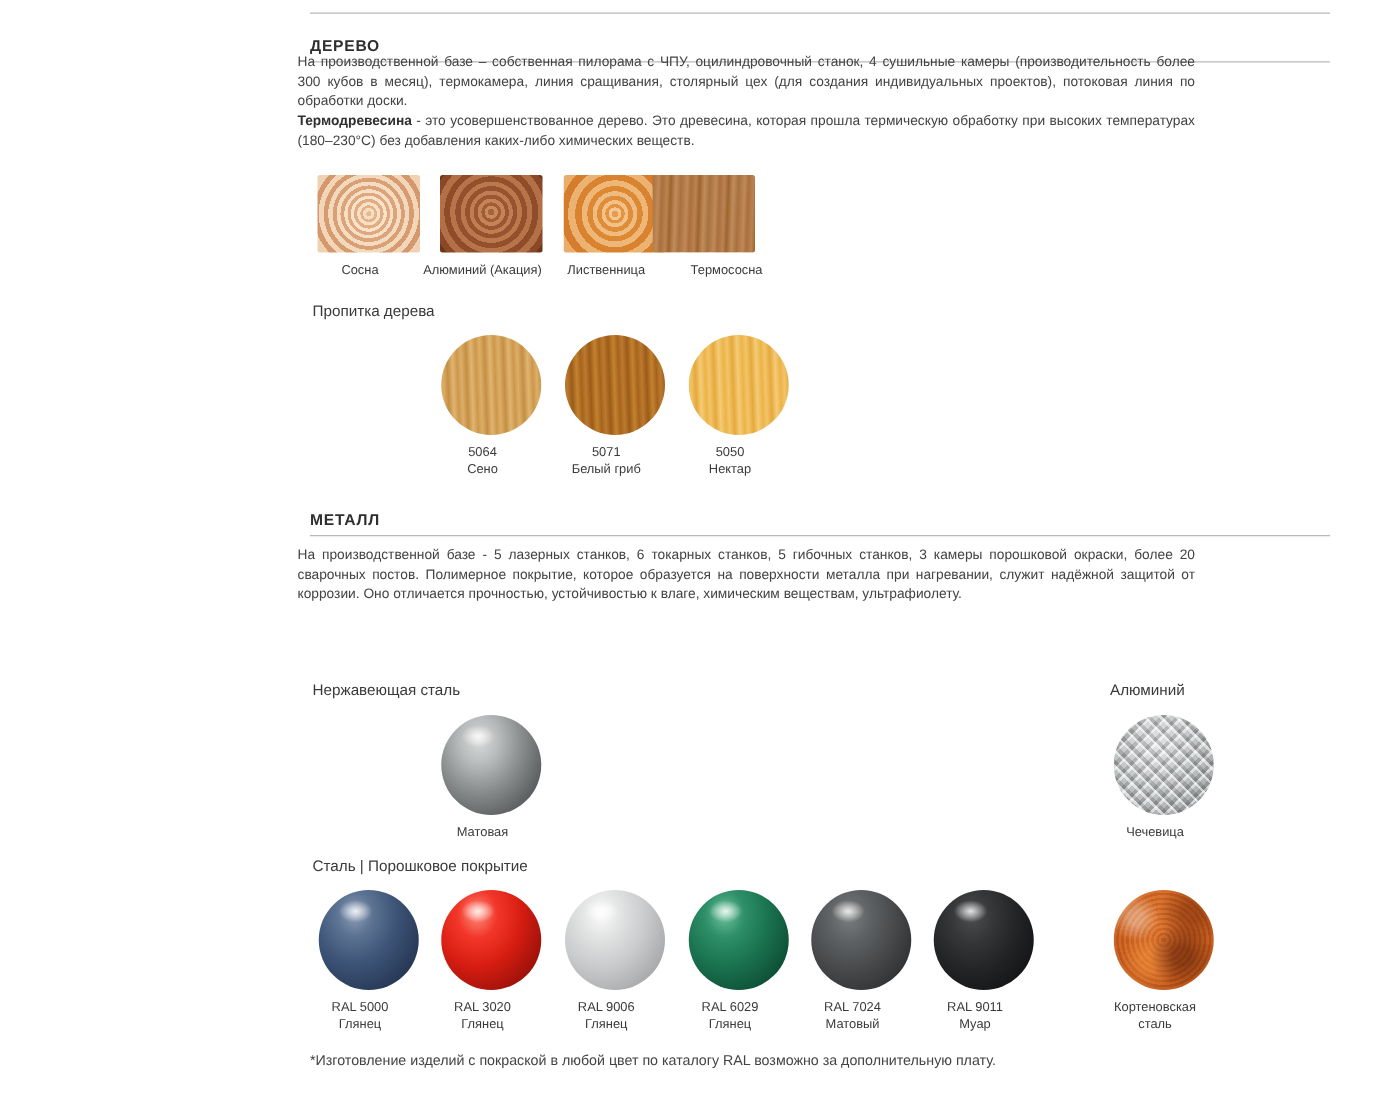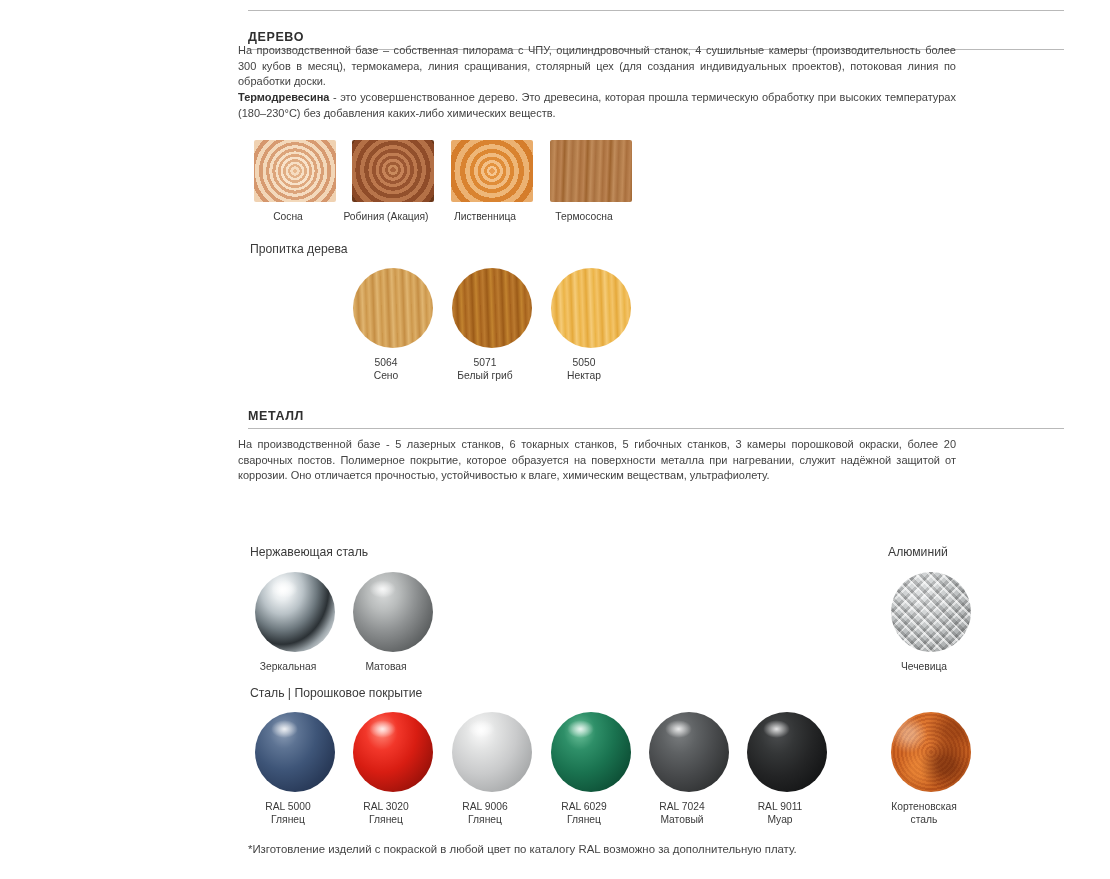--- a/index.html
+++ b/index.html
@@ -224,27 +224,27 @@
   <div class="para" style="top:90px;">
     <b>Термодревесина</b><span> - это усовершенствованное дерево. Это древесина, которая прошла термическую обработку при высоких температурах (180–230°C) без добавления каких-либо химических веществ.</span>
   </div>
 
   <div class="swatch" style="left:248px; top:140px;">
     <div class="woodsq rings-sosna"></div>
     <div class="caption">Сосна</div>
   </div>
   <div class="swatch" style="left:346px; top:140px;">
     <div class="woodsq rings-robinia"></div>
-    <div class="caption">Робиния (Акация)</div>
+    <div class="caption">Алюминий (Акация)</div>
   </div>
   <div class="swatch" style="left:445px; top:140px;">
     <div class="woodsq rings-listv"></div>
     <div class="caption">Лиственница</div>
   </div>
-  <div class="swatch" style="left:544px; top:140px;">
+  <div class="swatch" style="left:516px; top:140px;text-align:right;">
     <div class="woodsq wood-termo"></div>
     <div class="caption">Термососна</div>
   </div>
 
   <div class="sublabel" style="left:250px; top:242px;">Пропитка дерева</div>
 
   <div class="swatch" style="left:346px; top:268px;">
     <div class="disc imp-5064"></div>
     <div class="caption">
       <span>5064</span>
@@ -270,24 +270,20 @@
     <div class="title">МЕТАЛЛ</div>
     <div class="rule"></div>
   </div>
 
   <div class="para" style="top:437px;">На производственной базе - 5 лазерных станков, 6 токарных станков, 5 гибочных станков, 3 камеры порошковой окраски, более 20 сварочных постов. Полимерное покрытие, которое образуется на поверхности металла при нагревании, служит надёжной защитой от коррозии. Оно отличается прочностью, устойчивостью к влаге, химическим веществам, ультрафиолету.</div>
 
 
   <div class="sublabel" style="left:250px; top:545px;">Нержавеющая сталь</div>
   <div class="sublabel" style="left:888px; top:545px;">Алюминий</div>
 
-  <div class="swatch" style="left:248px; top:572px;">
-    <div class="disc sphere sphere-mirror"></div>
-    <div class="caption">Зеркальная</div>
-  </div>
   <div class="swatch" style="left:346px; top:572px;">
     <div class="disc sphere sphere-matte"></div>
     <div class="caption">Матовая</div>
   </div>
   <div class="swatch" style="left:884px; top:572px;">
     <div class="disc alu-lens"></div>
     <div class="caption">Чечевица</div>
   </div>
 
   <div class="sublabel" style="left:250px; top:686px;">Сталь | Порошковое покрытие</div>

